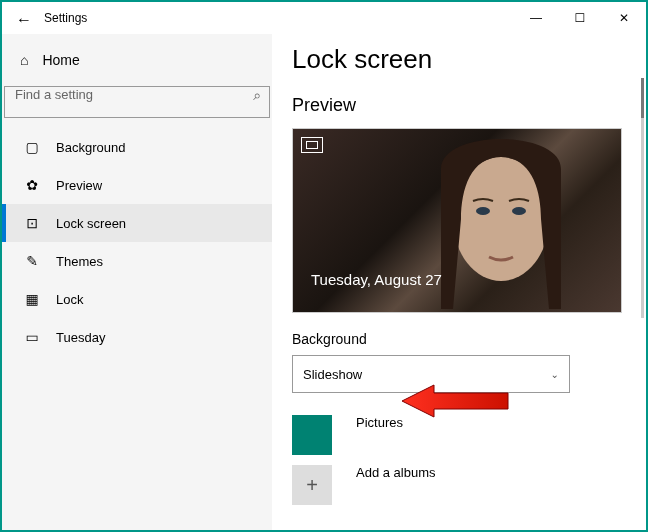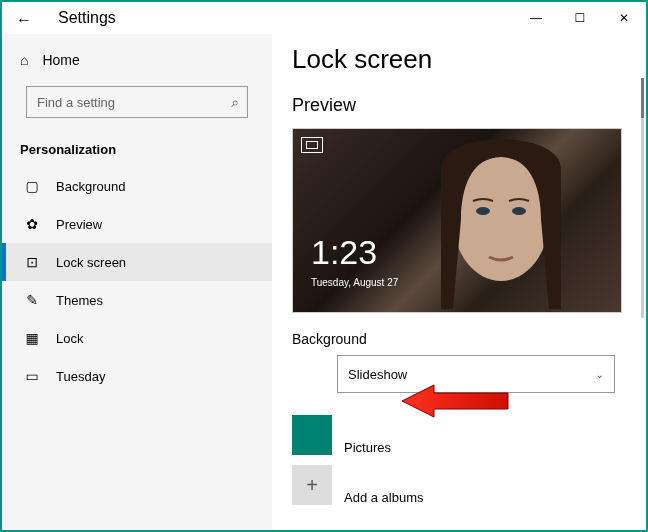--- a/index.html
+++ b/index.html
@@ -1,43 +1,43 @@
 <!DOCTYPE html>
 <html><head>
 <meta charset="utf-8">
 <style>
 * { box-sizing: border-box; margin: 0; padding: 0; font-family: "Segoe UI", Arial, sans-serif; }
 body { width: 648px; height: 532px; background: #fff; border: 2px solid #009688; position: relative; overflow: hidden; }
 .titlebar { height: 32px; display: flex; align-items: center; padding: 0 0 0 14px; }
 .titlebar .back { width: 24px; font-size: 16px; cursor: default; }
-.titlebar .title { font-size: 16px; margin-left: 18px; }
+.titlebar .title { font-size: 12px; margin-left: 4px; }
 .titlebar .ctrls { margin-left: auto; display: flex; }
 .titlebar .ctrls div { width: 44px; height: 30px; display: flex; align-items: center; justify-content: center; font-size: 12px; }
 .main { display: flex; height: calc(100% - 32px); }
 .sidebar { width: 270px; background: #f5f5f5; padding: 10px 0 0 0; }
 .home { display: flex; align-items: center; padding: 8px 18px; font-size: 14px; gap: 14px; }
-.search { margin: 10px 24px; border: 1px solid #999; height: 32px; display: flex; align-items: center; padding: 0 8px 0 10px; color: #666; font-size: 13px; }
+.search { margin: 10px 2px; border: 1px solid #999; height: 32px; display: flex; align-items: flex-start; padding: 0 8px 0 10px; color: #666; font-size: 13px; }
 .search span:last-child { margin-left: auto; font-size: 14px; }
 .section { font-weight: 600; font-size: 13px; padding: 14px 18px 10px; }
 .nav-item { display: flex; align-items: center; padding: 11px 18px; font-size: 13px; gap: 16px; border-left: 4px solid transparent; }
 .nav-item.active { border-left-color: #0078d4; background: #e8e8e8; }
 .nav-item .icon { width: 16px; font-size: 14px; text-align: center; }
 .content { flex: 1; padding: 10px 20px 0 20px; overflow: hidden; position: relative; }
 .content h1 { font-weight: 400; font-size: 26px; margin-bottom: 20px; }
 .content h2 { font-weight: 400; font-size: 18px; margin-bottom: 12px; }
 .preview { width: 330px; height: 185px; background: linear-gradient(135deg,#3a2a25,#1a1410 40%,#5c4a3e 55%,#2a2018 70%,#4a3830); position: relative; border: 1px solid #ccc; margin-bottom: 18px; }
 .preview .face { position:absolute; right:50px; top:10px; width:140px; height:170px; }
 .preview .badge { position: absolute; top: 8px; left: 8px; width: 22px; height: 16px; border: 1.5px solid #fff; }
 .preview .badge::after { content:""; position:absolute; inset:3px 4px; border:1px solid #fff; }
 .preview .time { position: absolute; left: 18px; bottom: 40px; color: #fff; font-size: 34px; font-weight: 300; }
-.preview .date { position: absolute; left: 18px; bottom: 24px; color: #fff; font-size: 10px; }
+.preview .date { position: absolute; left: 18px; bottom: 24px; color: #fff; font-size: 15px; }
 .label { font-size: 14px; margin-bottom: 8px; }
-.dropdown { width: 278px; height: 38px; border: 1px solid #999; display: flex; align-items: center; padding: 0 10px; font-size: 13px; margin-bottom: 22px; position: relative; margin-left: 45px; }
+.dropdown { width: 278px; height: 38px; border: 1px solid #999; display: flex; align-items: center; padding: 0 10px; font-size: 13px; margin-bottom: 22px; position: relative; }
 .dropdown .chev { margin-left: auto; font-size: 10px; color: #555; }
-.album { display: flex; align-items: flex-end; gap: 12px; margin-bottom: 10px; font-size: 13px; }
+.album { display: flex; align-items: flex-start; gap: 24px; margin-bottom: 10px; font-size: 13px; }
 .tile { width: 40px; height: 40px; }
 .tile.teal { background: #008272; }
 .tile.gray { background: #ddd; display: flex; align-items: center; justify-content: center; font-size: 20px; color: #555; }
 .arrow { position: absolute; top: 379px; left: 400px; pointer-events:none; }
 .scroll { position:absolute; right:2px; top:44px; width:3px; height:240px; background:#ccc; }
 .scroll::before{content:"";position:absolute;top:0;width:3px;height:40px;background:#777;}
 </style>
 </head>
 <body>
 
@@ -54,21 +54,20 @@
 <div class="main">
   <div class="sidebar">
     <div class="home">
       <span>⌂</span>
       <span>Home</span>
     </div>
     <div class="search">
       <span>Find a setting</span>
       <span>⌕</span>
     </div>
-    <div class="section">Personalization</div>
     <div class="nav-item">
         <span class="icon">▢</span>
         <span>Background</span>
       </div>
     <div class="nav-item">
         <span class="icon">✿</span>
         <span>Preview</span>
       </div>
     <div class="nav-item active">
         <span class="icon">⊡</span>
@@ -95,21 +94,20 @@
       <div class="badge"></div>
       <svg class="face" viewBox="0 0 140 170">
           <ellipse cx="70" cy="80" rx="48" ry="62" fill="#c9a98f"></ellipse>
           <path d="M70 18 C40 18 30 50 30 80 L22 170 L10 170 L10 30 C10 10 40 0 70 0 C100 0 130 10 130 30 L130 170 L118 170 L110 80 C110 50 100 18 70 18" fill="#2a1a12"></path>
           <ellipse cx="52" cy="72" rx="7" ry="4" fill="#2a3a4a"></ellipse>
           <ellipse cx="88" cy="72" rx="7" ry="4" fill="#2a3a4a"></ellipse>
           <path d="M42 62 Q52 58 62 62" stroke="#3a2a1a" stroke-width="2" fill="none"></path>
           <path d="M78 62 Q88 58 98 62" stroke="#3a2a1a" stroke-width="2" fill="none"></path>
           <path d="M58 118 Q70 124 82 118" stroke="#8a5a4a" stroke-width="3" fill="none"></path>
         </svg>
-      <div class="time">1:23</div>
       <div class="date">Tuesday, August 27</div>
     </div>
     <div class="label">Background</div>
     <div class="dropdown">
       <span>Slideshow</span>
       <span class="chev">⌄</span>
     </div>
     <div class="album">
       <div class="tile teal"></div>
       <span>Pictures</span>

